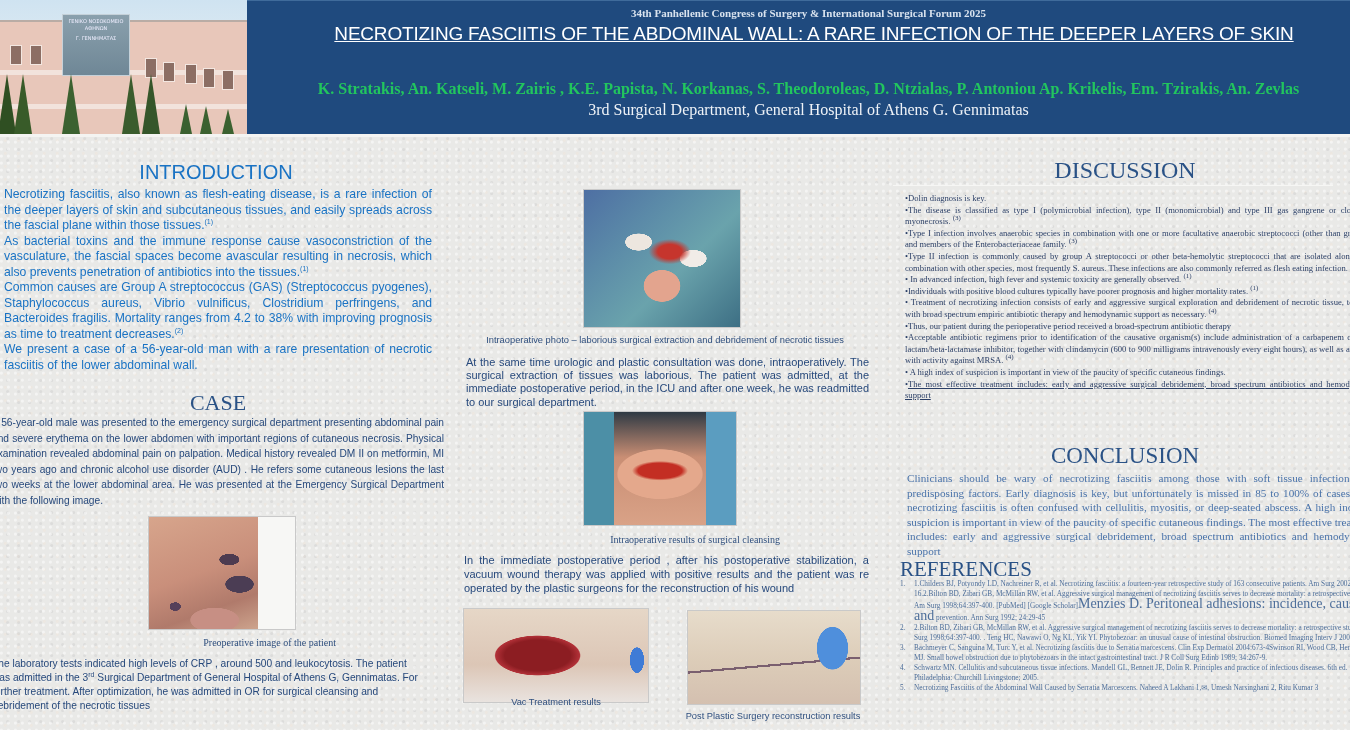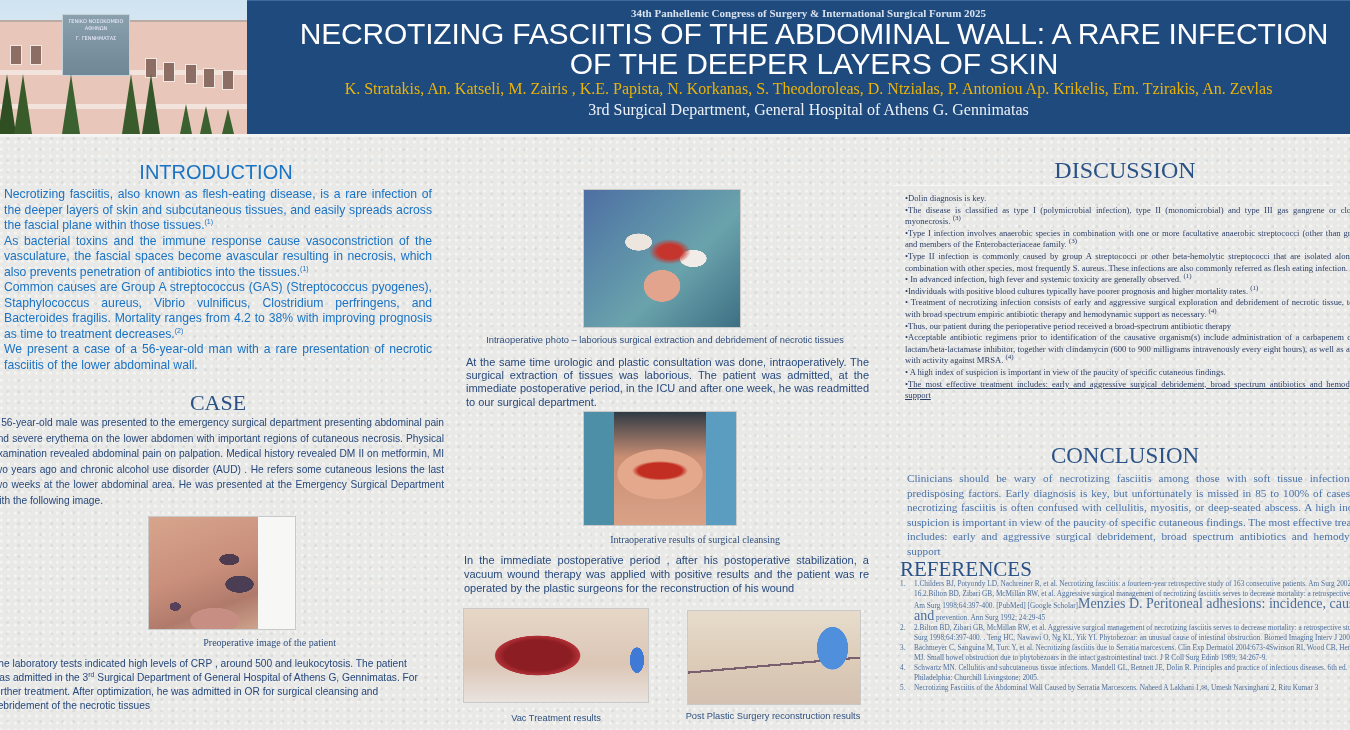--- a/index.html
+++ b/index.html
@@ -48,26 +48,27 @@
       border-top: 1px solid #3f6b9b;
       color: #fff; text-align: center;
     }
     .congress {
       position:absolute; left:0; right:0; top:6px;
       font-family: "Liberation Serif", serif; font-size: 11px; font-weight: bold; color:#d8e2ee;
       padding-left: 20px;
     }
     .main-title {
       position:absolute; left:31px; right:0; top:18px;
-      font-family: "Liberation Sans", sans-serif; font-size: 30px; line-height: 30px;
+      font-family: "Liberation Sans", sans-serif; font-size: 19px; line-height: 30px;
       letter-spacing: -0.2px;
+      text-decoration: underline;
     }
     .authors {
       position:absolute; left:20px; right:0; top:79px;
-      font-family: "Liberation Serif", serif; font-size: 16px; color:#eab308;
+      font-family: "Liberation Serif", serif; font-size: 16px; color:#22c55e;font-weight:bold;
     }
     .affil {
       position:absolute; left:20px; right:0; top:100px;
       font-family: "Liberation Serif", serif; font-size: 16px; color:#eef2f7;
     }
     .header-rule { position:absolute; left:0; top:134px; width:1350px; height:3px; background:#f4f4f2; }
 
     
     .sec-title-sans {
       position:absolute; font-family: "Liberation Sans", sans-serif; color:#1a73c4;
@@ -232,21 +233,21 @@
 
 <div class="photo intraop1"></div>
 <div class="caption-sans" style="left:470px;top:335px;width:390px">Intraoperative photo – laborious surgical extraction and debridement of necrotic tissues</div>
 <div class="mid-text" style="left:466px;top:356px;width:403px">At the same time urologic and plastic consultation was done, intraoperatively. The surgical extraction of tissues was laborious. The patient was admitted, at the immediate postoperative period, in the ICU and after one week, he was readmitted to our surgical department.</div>
 
 <div class="photo intraop2"></div>
 <div class="caption-serif" style="left:540px;top:534px;width:240px">Intraoperative results of surgical cleansing</div>
 <div class="mid-text" style="left:464px;top:553px;width:405px;line-height:14px">In the immediate postoperative period , after his postoperative stabilization, a vacuum wound therapy was applied with positive results and the patient was re operated by the plastic surgeons for the reconstruction of his wound</div>
 
 <div class="photo vac"></div>
-<div class="caption-sans" style="left:463px;top:713px;width:186px">Vac Treatment results</div>
+<div class="caption-sans" style="left:463px;top:697px;width:186px">Vac Treatment results</div>
 <div class="photo post"></div>
 <div class="caption-sans" style="left:680px;top:711px;width:186px">Post Plastic Surgery reconstruction results</div>
 
 <div class="sec-title-serif" style="left:895px;top:157px;width:460px;font-size:24px">DISCUSSION</div>
 <div class="col3-divider-top"></div>
 <ul class="disc-list">
   <li><span>•Dolin diagnosis is key.</span></li>
   <li><span>•The disease is classified as type I (polymicrobial infection), type II (monomicrobial) and type III gas gangrene or clostridial myonecrosis.</span> <sup>(3)</sup></li>
   <li><span>•Type I infection involves anaerobic species in combination with one or more facultative anaerobic streptococci (other than group A) and members of the Enterobacteriaceae family.</span> <sup>(3)</sup></li>
   <li><span>•Type II infection is commonly caused by group A streptococci or other beta-hemolytic streptococci that are isolated alone or in combination with other species, most frequently S. aureus. These infections are also commonly referred as flesh eating infection.</span> </li>

